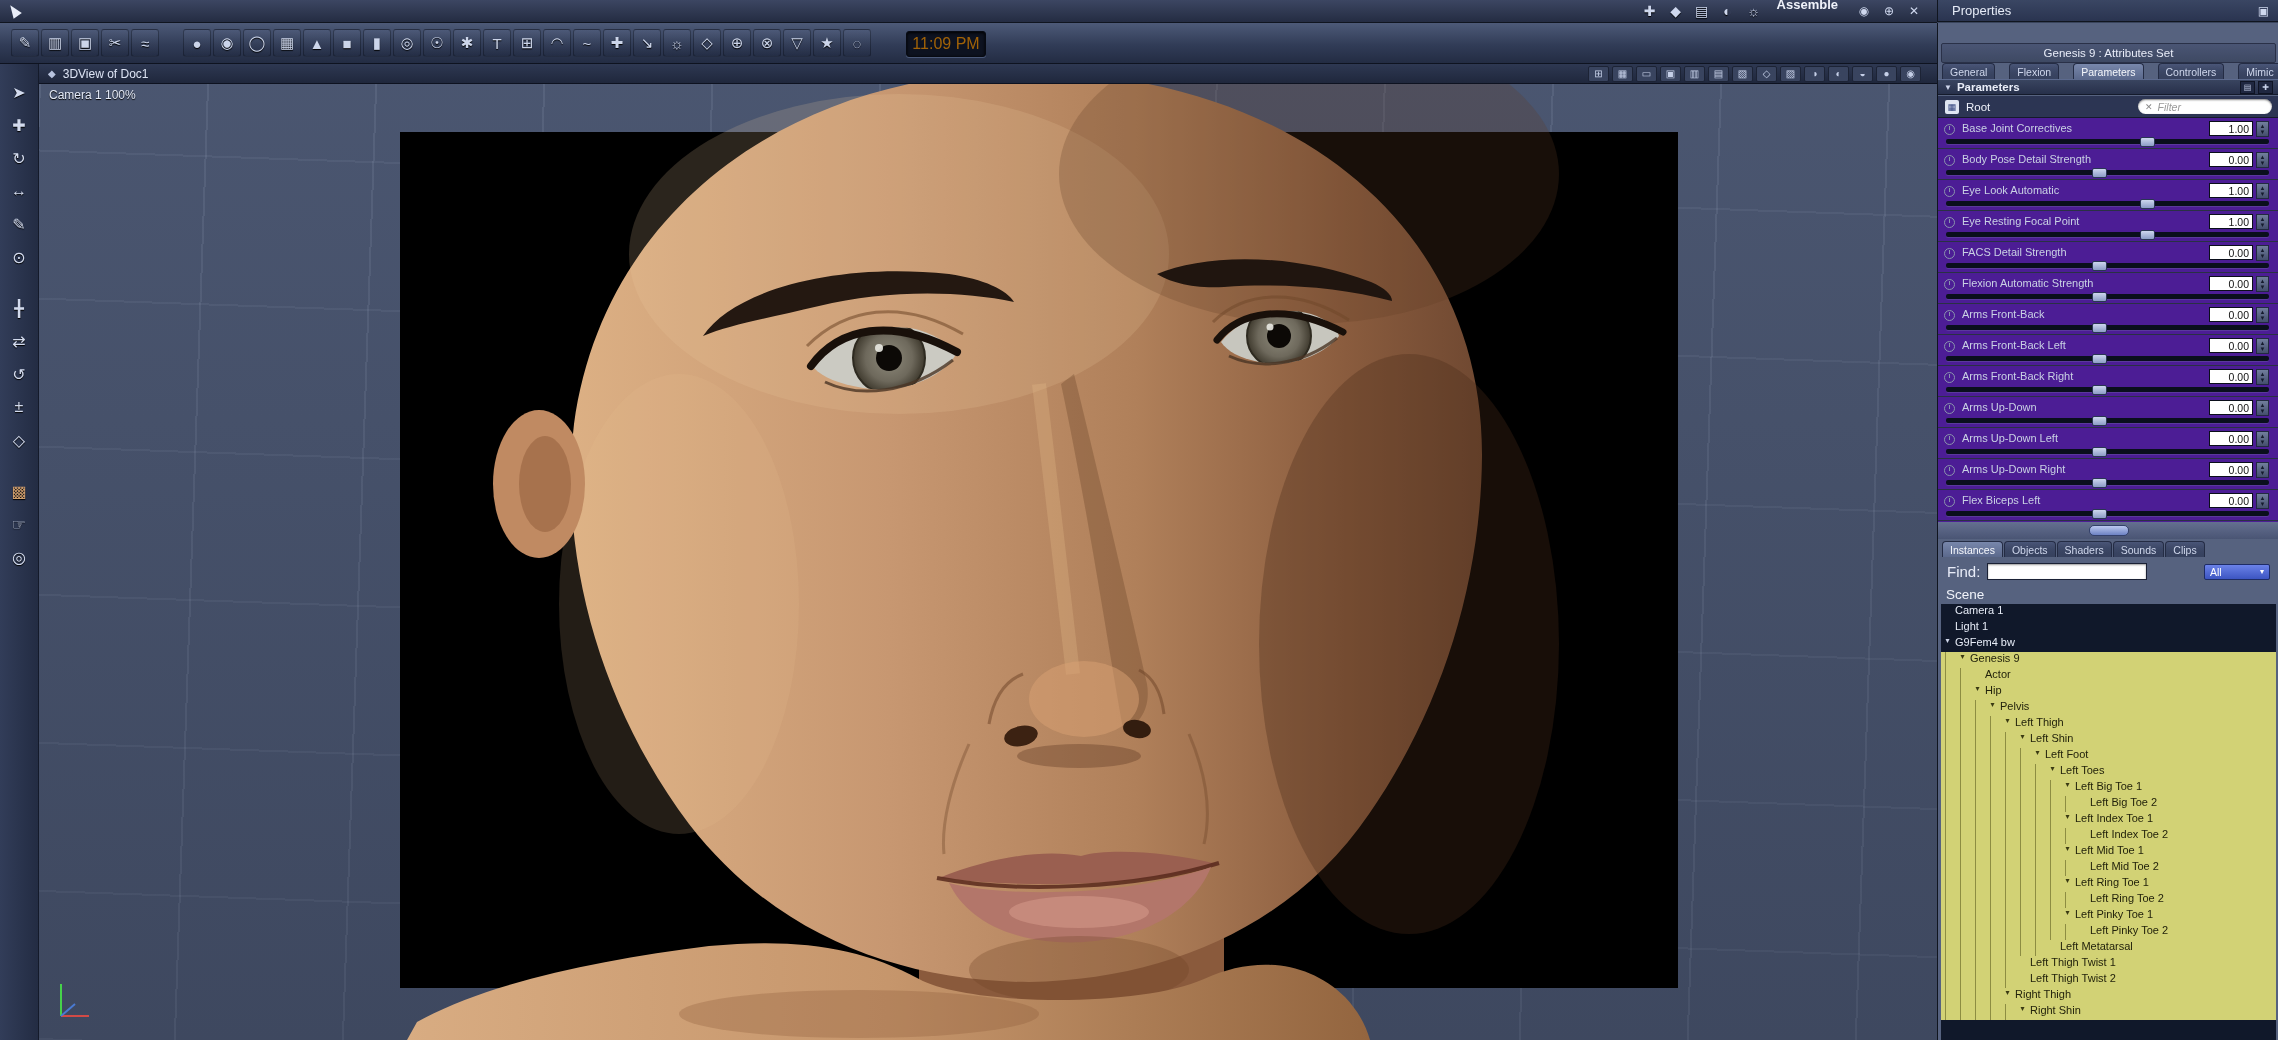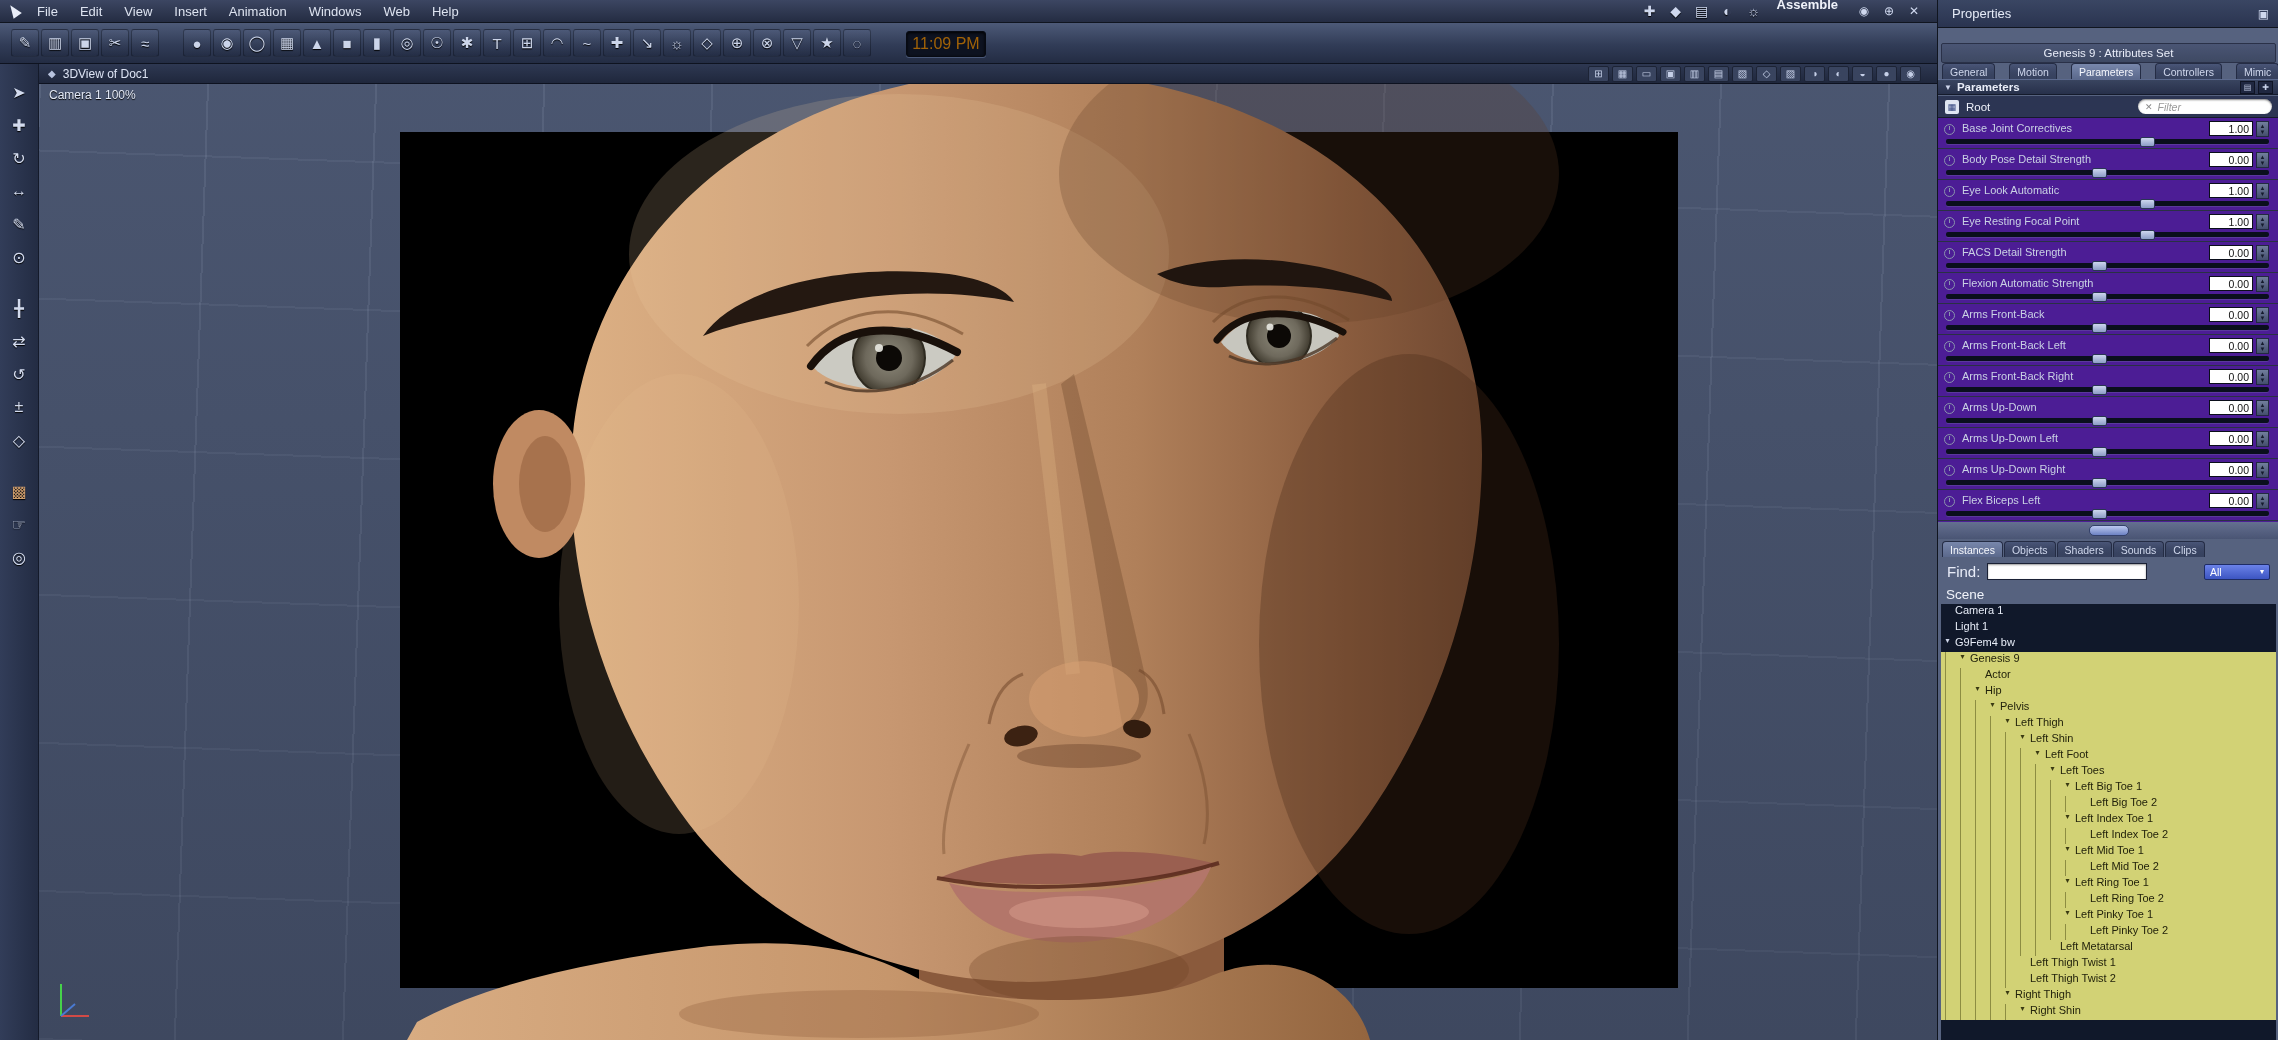--- a/index.html
+++ b/index.html
@@ -15,21 +15,21 @@
   .menu-logo{width:26px;height:23px;position:relative}
   .menu-logo::after{content:"";position:absolute;left:9px;top:4px;width:0;height:0;
     border-left:5px solid transparent;border-right:5px solid transparent;
     border-bottom:13px solid #e9edf8;transform:rotate(-35deg)}
   .menu-item{padding:0 11px;font-size:13px;color:#dde3f0;line-height:23px;cursor:default}
   .menubar-right{margin-left:auto;display:flex;align-items:center;gap:7px;padding-right:14px}
   .room-icon{font-size:14px;color:#cfd8ee;width:20px;text-align:center;text-shadow:0 1px 1px #000}
   .mode-label{font-size:13px;color:#f0f3fb;font-weight:bold;margin:0 10px 14px 6px}
   .mb-view-icon{font-size:12px;color:#cfd8ee;width:18px;text-align:center}
   
-  .props-titlebar{position:absolute;left:1937px;top:0;width:341px;height:28px;
+  .props-titlebar{position:absolute;left:1937px;top:0;width:341px;height:22px;
     background:linear-gradient(#3a4663,#2a3450);border-bottom:1px solid #10151f;
     border-left:1px solid #10151f;display:flex;align-items:center;box-sizing:border-box;z-index:6}
   .props-title{font-size:13px;color:#e6ebf7;padding-left:14px}
   .props-corner{margin-left:auto;padding-right:9px;color:#cfd8ee;font-size:12px}
   
   .toolbar{position:absolute;left:0;top:23px;width:1937px;height:41px;
     background:linear-gradient(#4d5a78,#313c57 55%,#232c43);
     border-bottom:1px solid #0e1320;display:flex;align-items:center;
     padding-left:10px;box-sizing:border-box;z-index:5}
   .tb-icon{width:26px;height:26px;margin:0 1px;display:flex;align-items:center;justify-content:center;
@@ -138,31 +138,20 @@
   .sel .guide{border-left-color:rgba(72,72,16,.5)}
   .arrow{width:13px;font-size:8px;text-align:center;color:#cfd6ea;flex:none}
   .sel .arrow{color:#3a3a12}
   .tlabel{padding-left:1px}
 </style>
 </head>
 <body>
 
 <div class="menubar">
   <span class="menu-logo"></span>
-  <div style="display:flex">
-
-  <span class="menu-item">File</span>
-      <span class="menu-item">Edit</span>
-      <span class="menu-item">View</span>
-      <span class="menu-item">Insert</span>
-      <span class="menu-item">Animation</span>
-      <span class="menu-item">Windows</span>
-      <span class="menu-item">Web</span>
-      <span class="menu-item">Help</span>
-    </div>
   <div class="menubar-right">
     <span style="display:flex;gap:6px">
 
     <span class="room-icon">✚</span>
         <span class="room-icon">◆</span>
         <span class="room-icon">▤</span>
         <span class="room-icon">◐</span>
         <span class="room-icon">☼</span>
       </span>
     <span class="mode-label">Assemble</span>
@@ -355,21 +344,21 @@
     </svg>
   </div>
 </div>
 
 <div class="side-panel">
   <div class="panel-subtitle">Genesis 9 : Attributes Set</div>
 
   <div class="prop-tabs">
 
   <span class="ptab prop-tab">General</span>
-      <span class="ptab prop-tab">Motion</span>
+      <span class="ptab prop-tab">Flexion</span>
       <span class="ptab prop-tab active">Parameters</span>
       <span class="ptab prop-tab">Controllers</span>
       <span class="ptab prop-tab">Mimic</span>
       <span class="ptab prop-tab">NLA</span>
     </div>
 
   <div class="section-bar">
     <span class="section-arrow">▼</span>
     <span class="section-label">Parameters</span>
     <span class="section-icons">

